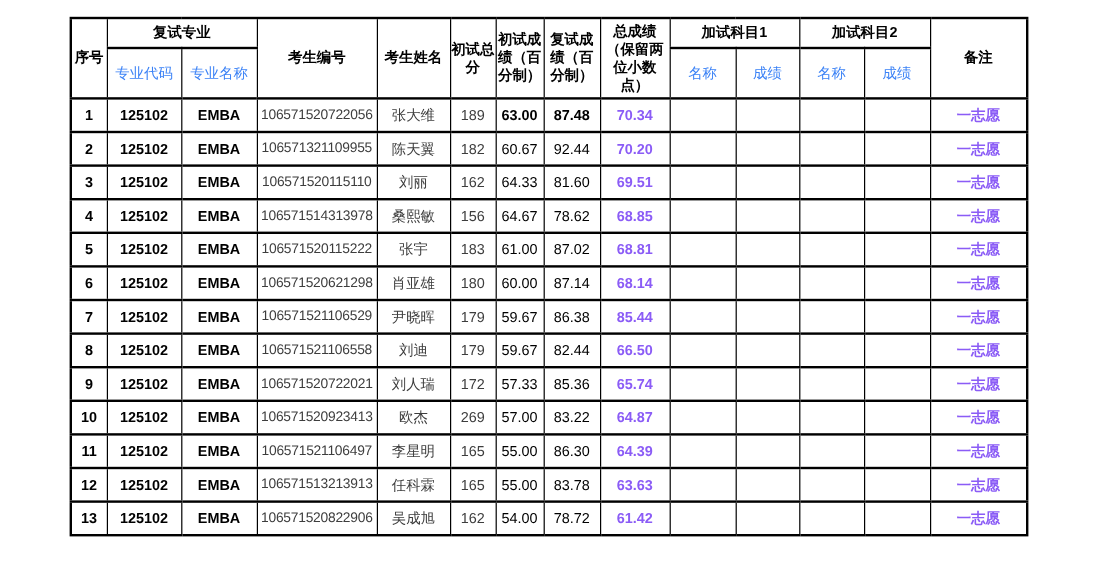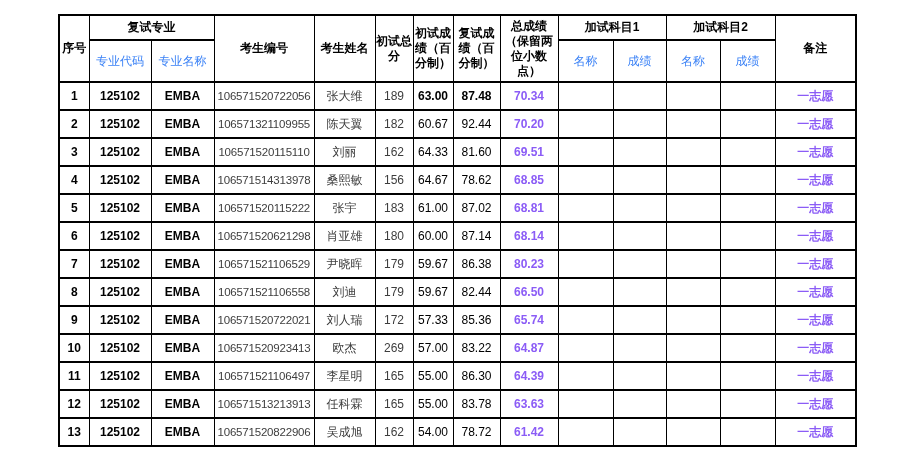--- a/index.html
+++ b/index.html
@@ -205,21 +205,21 @@
         </tr>
         <tr>
           <td class="c-no">7</td>
           <td class="c-major_code">125102</td>
           <td class="c-major_name">EMBA</td>
           <td class="c-candidate_id">106571521106529</td>
           <td class="c-name">尹晓晖</td>
           <td class="c-initial_total">179</td>
           <td class="c-initial_pct">59.67</td>
           <td class="c-retest_pct">86.38</td>
-          <td class="c-total">80.23</td>
+          <td class="c-total">85.44</td>
           <td class="c-extra1_name"></td>
           <td class="c-extra1_score"></td>
           <td class="c-extra2_name"></td>
           <td class="c-extra2_score"></td>
           <td class="c-remark">一志愿</td>
         </tr>
         <tr>
           <td class="c-no">8</td>
           <td class="c-major_code">125102</td>
           <td class="c-major_name">EMBA</td>

